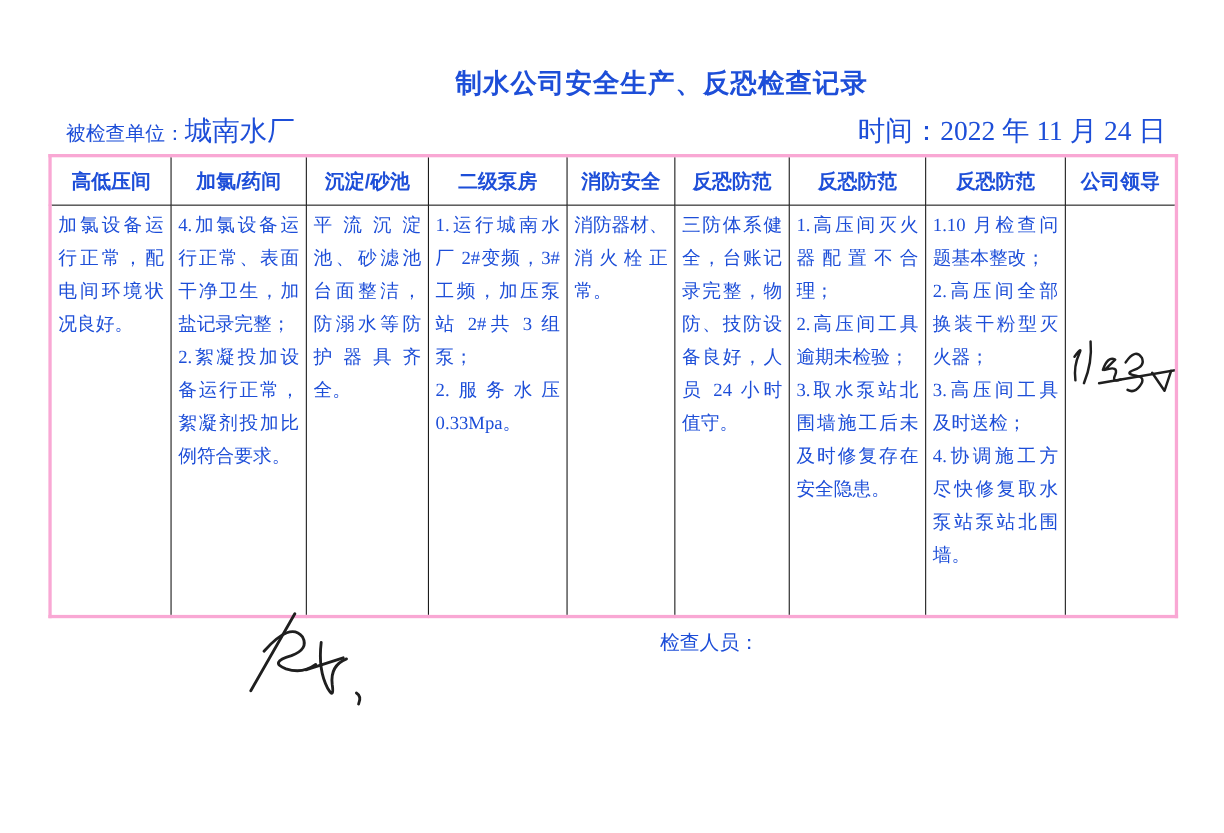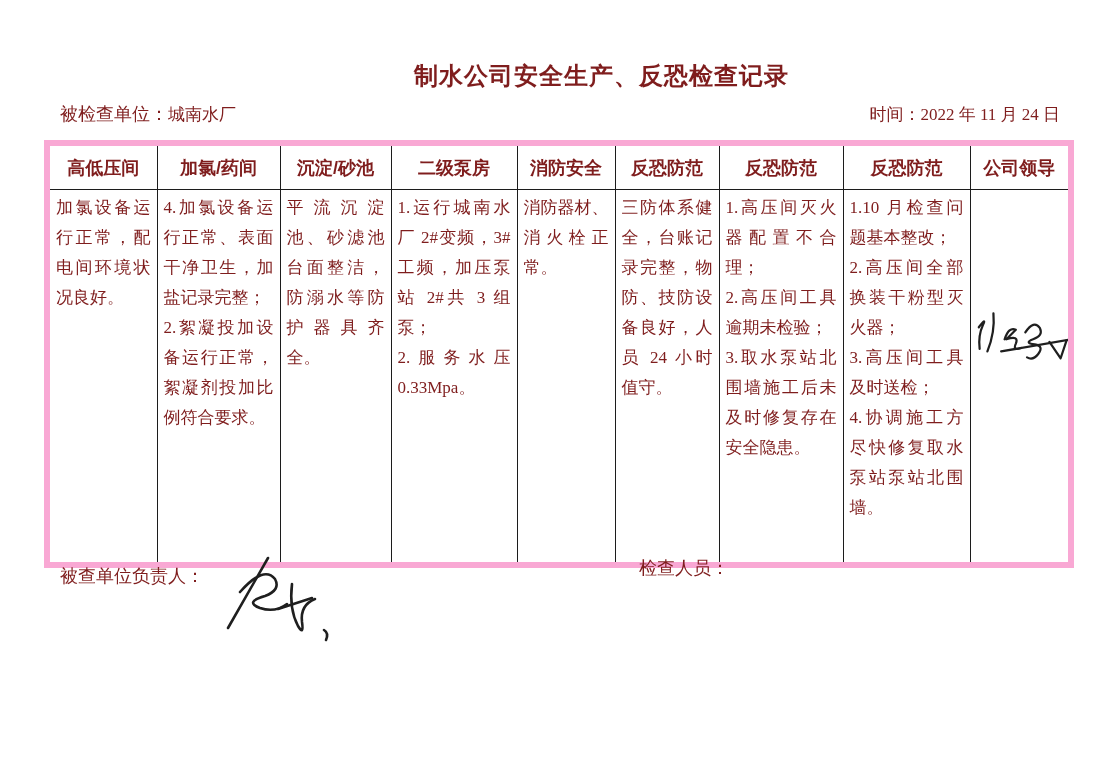--- a/index.html
+++ b/index.html
@@ -3,68 +3,68 @@
 <meta charset="utf-8">
 <style>
   html,body{margin:0;padding:0;}
   body{
     width:1113px;height:757px;
     background:#e9e9e9;
     font-family:"Liberation Serif","DejaVu Serif",serif;
   }
   .page{
     position:relative;width:1113px;height:757px;
-    background:#ffffff;color:#7f1d1d;overflow:hidden;
+    background:#ffffff;color:#1d4ed8;overflow:hidden;
   }
   .title{
     position:absolute;top:60px;left:90px;width:1023px;
     text-align:center;font-family:"Liberation Sans","DejaVu Sans",sans-serif;
     font-weight:bold;font-size:24px;letter-spacing:1px;
   }
   .meta{
     position:absolute;top:102px;left:60px;width:1000px;
     display:flex;justify-content:space-between;align-items:baseline;
     font-size:19px;
   }
   .lbl-bold{
     font-family:"Liberation Sans","DejaVu Sans",sans-serif;
     font-weight:normal;font-size:18px;
   }
-  .meta .val{font-size:17px;}
+  .meta .val{font-size:25px;}
   table.grid{
     position:absolute;top:140px;left:44px;width:1024px;
     border-collapse:collapse;table-layout:fixed;
   }
   table.grid th, table.grid td{
     border:1.6px solid #1c1c1c;
     padding:3px 6px;
     overflow:hidden;
   }
-  table.grid{border:6px solid #f9a8d4;}
+  table.grid{border:3px solid #f9a8d4;}
   th{
     height:37px;
     font-family:"Liberation Sans","DejaVu Sans",sans-serif;
     font-weight:bold;font-size:18px;text-align:center;vertical-align:middle;
   }
   td{
     height:366px;vertical-align:top;
     font-size:17px;line-height:30px;
     text-align:justify;
     white-space:pre-line;
   }
   td.sig-cell{position:relative;}
   .cell-sig{
     position:absolute;top:100px;left:-6px;width:112px;height:90px;
   }
   .footer{
     position:absolute;top:556px;left:60px;width:1000px;height:90px;
   }
   .resp-label{position:absolute;left:0;top:8px;}
   .resp-sig{position:absolute;left:142px;top:-4px;width:150px;height:90px;}
-  .insp-label{position:absolute;left:540px;top:0;margin-left:39px;}
+  .insp-label{position:absolute;left:540px;top:16px;}
   .insp-names{position:absolute;left:658px;top:9px;font-size:19px;}
   .sig path{fill:none;stroke:#1f1f1f;stroke-width:2.6;stroke-linecap:round;stroke-linejoin:round;}
 </style>
 </head>
 <body>
 
 <div class="page">
 
   <div class="title">制水公司安全生产、反恐检查记录</div>
 
@@ -127,21 +127,20 @@
             <path d="M70 42 q10 -15 17 -5 q4 9 -8 13 q-11 4 2 6 q11 2 4 11 q-6 8 -13 4"></path>
             <path d="M42 64 Q84 57 124 50"></path>
             <path d="M98 53 l13 19 l7 -21"></path>
           </svg>
         </td>
       </tr>
     </tbody>
   </table>
 
   <div class="footer">
-    <span class="lbl-bold resp-label">被查单位负责人：</span>
     <svg class="resp-sig sig" viewBox="0 0 130 90">
       <path d="M56 6 L16 76"></path>
       <path d="M28 40 q24 -27 35 -13 q6 11 -10 17 q-21 6 -5 12 q15 5 27 -4"></path>
       <path d="M80 32 q-3 25 6 42 q6 10 4 -4 q-2 -17 13 -23"></path>
       <path d="M66 57 L100 46"></path>
       <path d="M112 78 q5 3 2 10"></path>
     </svg>
     <span class="lbl-bold insp-label">检查人员：</span>
   </div>
 

